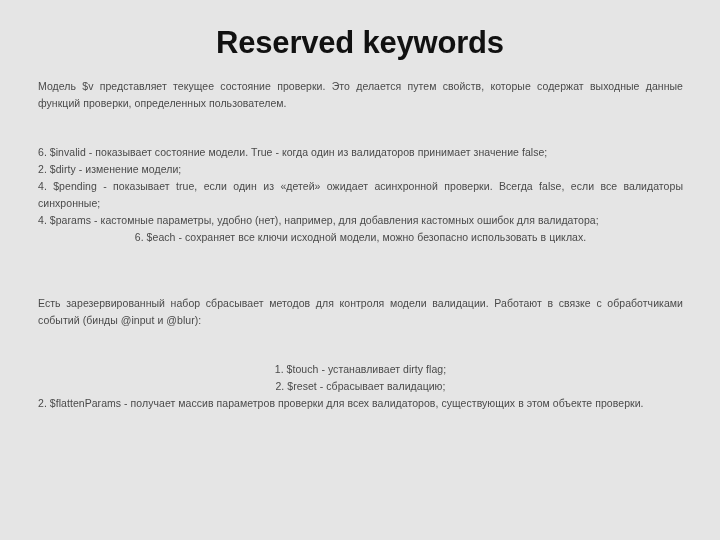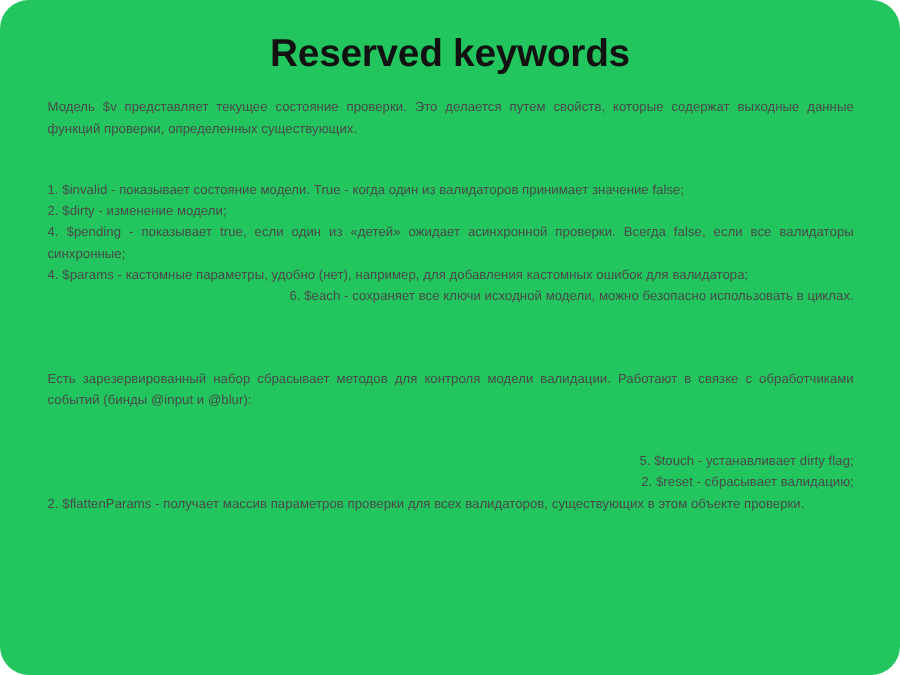--- a/index.html
+++ b/index.html
@@ -10,23 +10,22 @@
     width: 720px;
     height: 540px;
     background: #ffffff;
     font-family: "Liberation Sans", sans-serif;
     overflow: hidden;
   }
   .slide {
     position: relative;
     width: 720px;
     height: 540px;
-    background: #22c55e;
+    background: #e5e5e5;
     box-sizing: border-box;
-    border-radius: 23px;
   }
   .slide-title {
     position: absolute;
     top: 24px;
     left: 0;
     width: 720px;
     text-align: center;
     font-size: 31px;
     font-weight: bold;
     color: #111111;
@@ -56,49 +55,49 @@
     font-size: 10.5px;
     line-height: 17px;
     color: #4a4a4a;
     text-align: justify;
     margin: 0;
     letter-spacing: 0.05px;
   }
   .block-gap-1 { height: 32px; }
   .block-gap-2 { height: 49px; }
   .block-gap-3 { height: 32px; }
-  .nowrap-tail { text-align: right; }
+  .nowrap-tail { text-align: center; }
 </style>
 </head>
 <body>
 
 <div class="slide">
 
   <div class="slide-title">Reserved keywords</div>
 
   <div class="content">
 
-    <p class="para">Модель $v представляет текущее состояние проверки. Это делается путем свойств, которые содержат выходные данные функций проверки, определенных существующих.</p>
+    <p class="para">Модель $v представляет текущее состояние проверки. Это делается путем свойств, которые содержат выходные данные функций проверки, определенных пользователем.</p>
 
     <div class="block-gap-1"></div>
 
     <ul class="list">
-      <li class="list-item">1. $invalid - показывает состояние модели. True - когда один из валидаторов принимает значение false;</li>
+      <li class="list-item">6. $invalid - показывает состояние модели. True - когда один из валидаторов принимает значение false;</li>
       <li class="list-item">2. $dirty - изменение модели;</li>
       <li class="list-item">4. $pending - показывает true, если один из «детей» ожидает асинхронной проверки. Всегда false, если все валидаторы синхронные;</li>
       <li class="list-item">4. $params - кастомные параметры, удобно (нет), например, для добавления кастомных ошибок для валидатора;</li>
       <li class="list-item nowrap-tail">6. $each - сохраняет все ключи исходной модели, можно безопасно использовать в циклах.</li>
     </ul>
 
     <div class="block-gap-2"></div>
 
     <p class="para">Есть зарезервированный набор сбрасывает методов для контроля модели валидации. Работают в связке с обработчиками событий (бинды @input и @blur):</p>
 
     <div class="block-gap-3"></div>
 
     <ul class="list">
-      <li class="list-item nowrap-tail">5. $touch - устанавливает dirty flag;</li>
+      <li class="list-item nowrap-tail">1. $touch - устанавливает dirty flag;</li>
       <li class="list-item nowrap-tail">2. $reset - сбрасывает валидацию;</li>
       <li class="list-item">2. $flattenParams - получает массив параметров проверки для всех валидаторов, существующих в этом объекте проверки.</li>
     </ul>
 
   </div>
 </div>
 
 </body></html>

